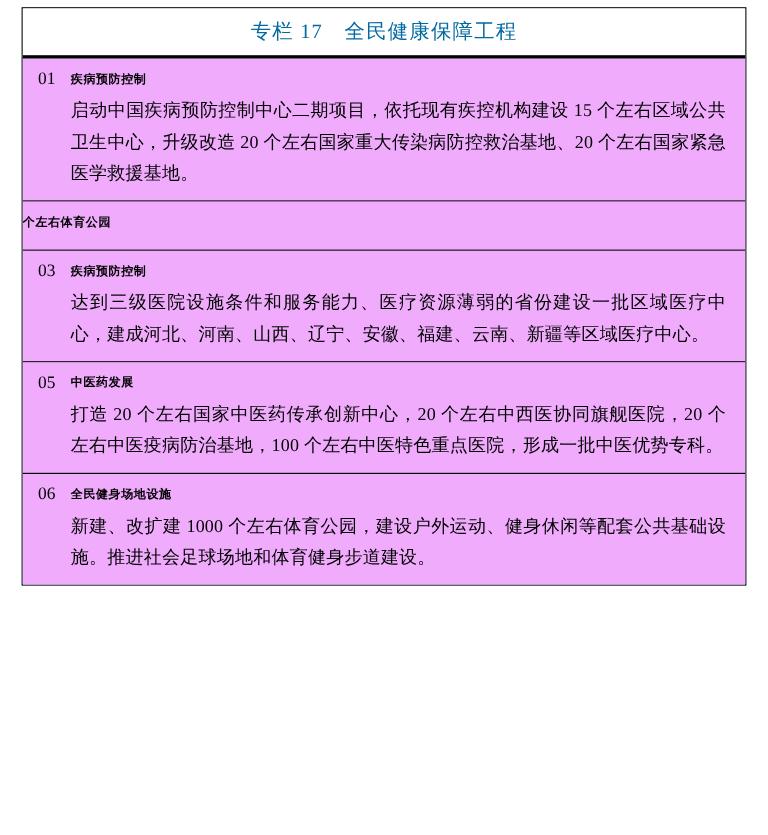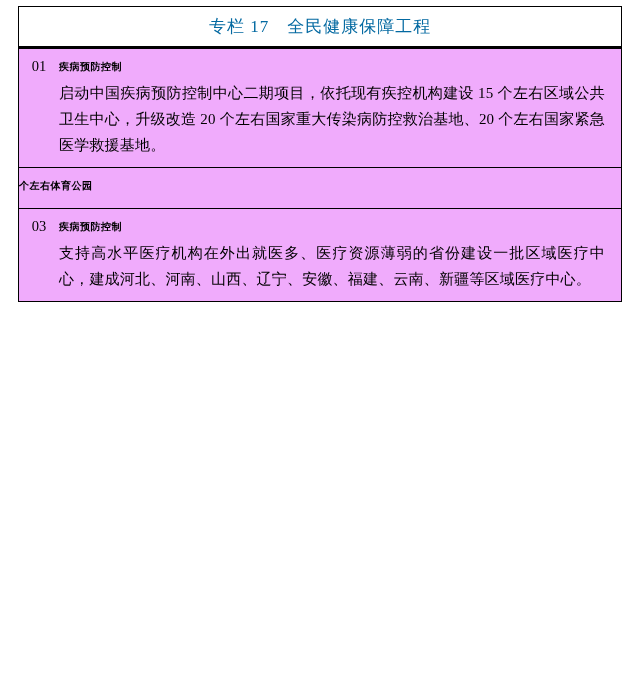--- a/index.html
+++ b/index.html
@@ -97,21 +97,35 @@
     <div class="row">
       <div class="content">
         <div class="item-title">个左右体育公园</div>
       </div>
     </div>
 
     <div class="row">
       <div class="num">03</div>
       <div class="content">
         <div class="item-title">疾病预防控制</div>
-        <div class="item-text">支持高水平医疗机构在外出就医多、医疗资源薄弱的省份建设一批区域医疗中心，建成河北、河南、山西、辽宁、安徽、福建、云南、新疆等区域医疗中心。</div>
+        <div class="item-text">达到三级医院设施条件和服务能力、医疗资源薄弱的省份建设一批区域医疗中心，建成河北、河南、山西、辽宁、安徽、福建、云南、新疆等区域医疗中心。</div>
       </div>
     </div>
 
 
+    <div class="row">
+      <div class="num">05</div>
+      <div class="content">
+        <div class="item-title">中医药发展</div>
+        <div class="item-text">打造 20 个左右国家中医药传承创新中心，20 个左右中西医协同旗舰医院，20 个左右中医疫病防治基地，100 个左右中医特色重点医院，形成一批中医优势专科。</div>
+      </div>
+    </div>
 
+    <div class="row">
+      <div class="num">06</div>
+      <div class="content">
+        <div class="item-title">全民健身场地设施</div>
+        <div class="item-text">新建、改扩建 1000 个左右体育公园，建设户外运动、健身休闲等配套公共基础设施。推进社会足球场地和体育健身步道建设。</div>
+      </div>
+    </div>
 
   </div>
 </div>
 
 </body></html>

